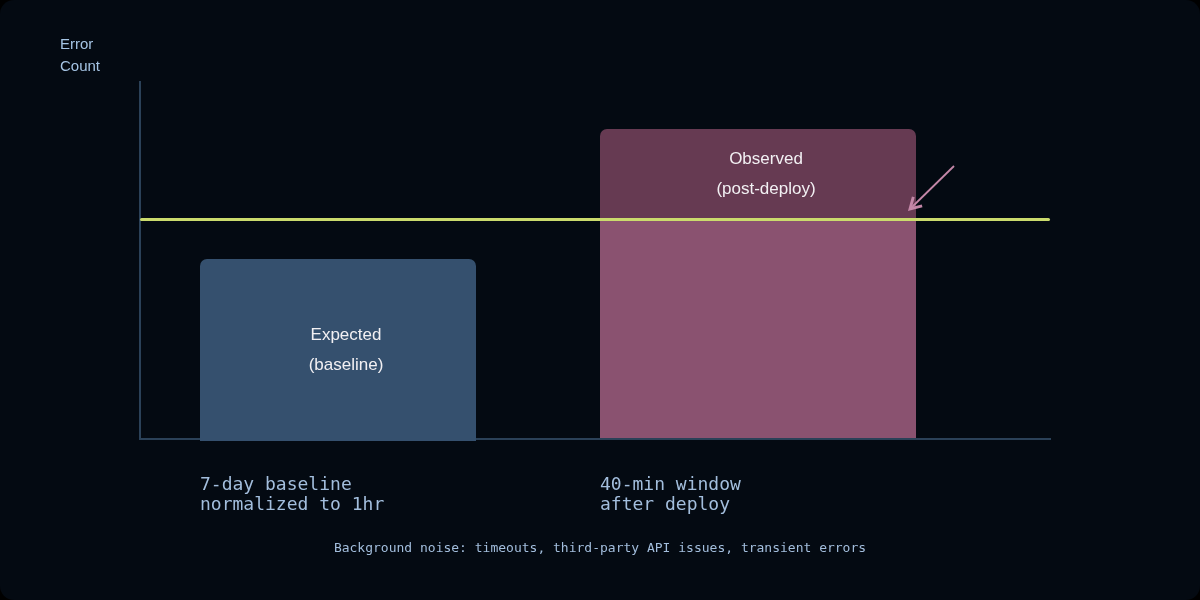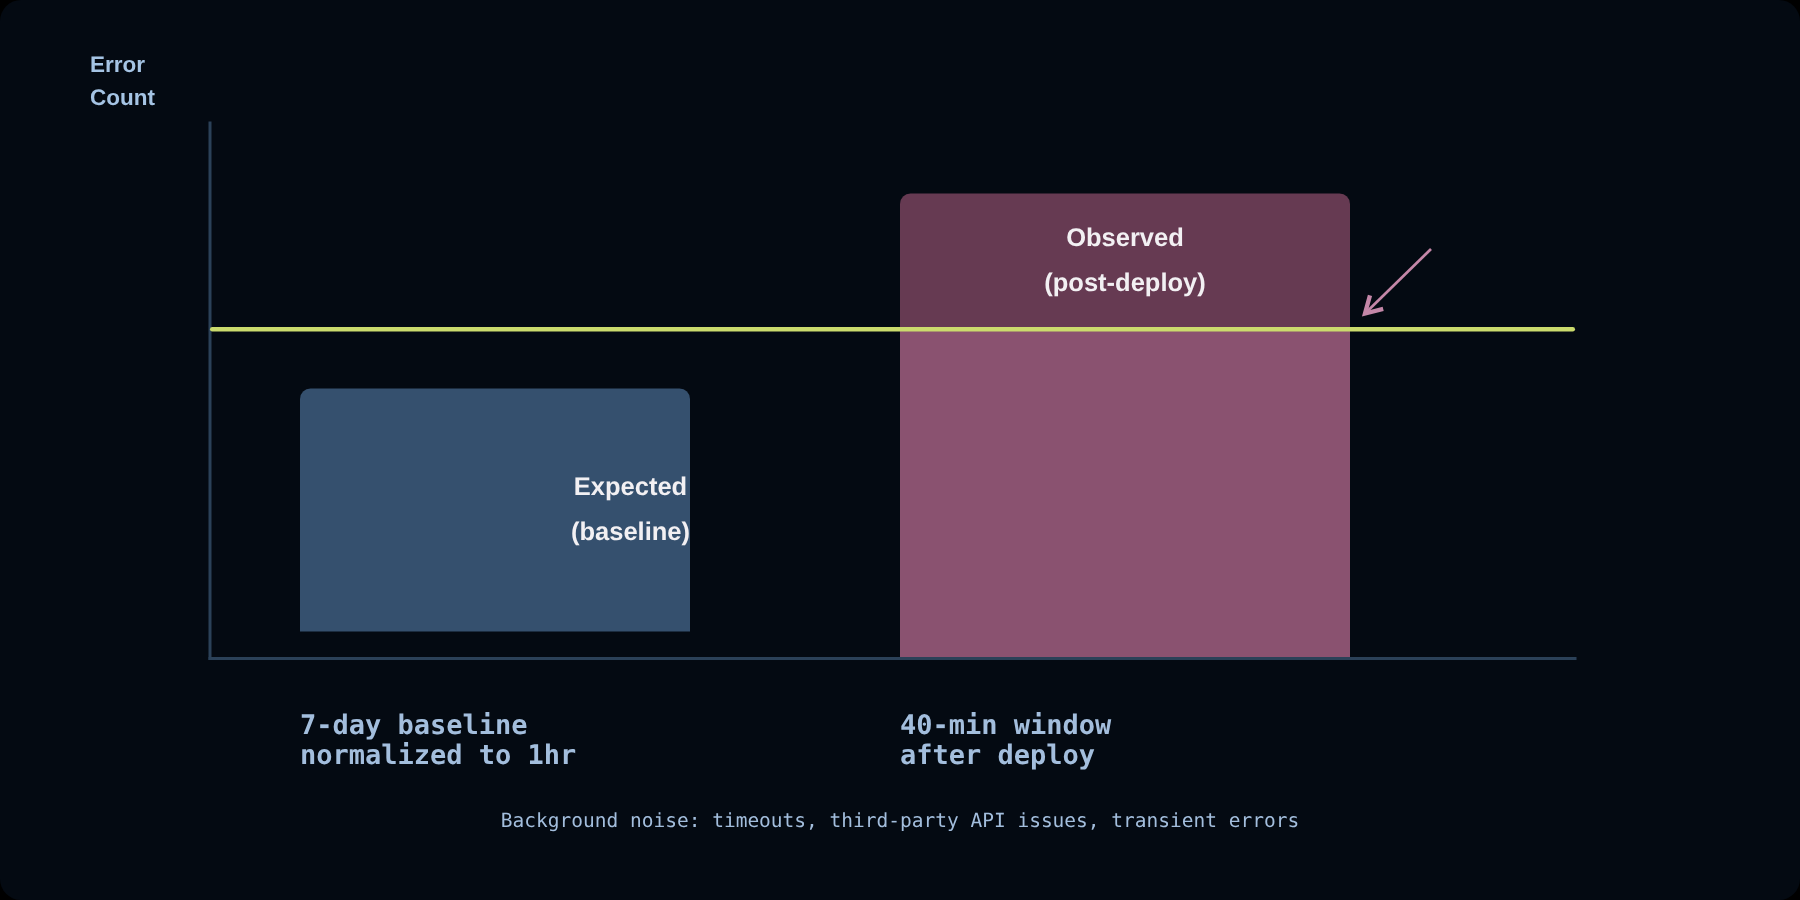--- a/index.html
+++ b/index.html
@@ -9,21 +9,21 @@
     font-family: "Liberation Sans", sans-serif;
   }
   .card {
     position: relative;
     width: 1200px;
     height: 600px;
     background: var(--card-background, #040a12);
     border-radius: 14px;
     overflow: hidden;
   }
-  .preline { white-space: pre-line; font-weight: bold; }
+  .preline { white-space: pre-line; }
 
   .y-axis-title {
     position: absolute;
     left: 60px;
     top: 33px;
     font-size: 15px;
     line-height: 22px;
     color: var(--axis-text, #a5c4e4);
   }
 
@@ -47,20 +47,21 @@
   .bar {
     position: absolute;
     display: flex;
     align-items: center;
     justify-content: center;
     text-align: center;
     color: var(--bar-label-text, #f2f0f3);
     font-size: 17px;
     line-height: 30px;
     z-index: 2;
+    padding-left: 16px;
   }
   .bar-expected {
     left: 200px;
     width: 260px;
     background: var(--expected-bar, #35506e);
     border-radius: 7px 7px 0 0;
   }
   .bar-observed-above {
     left: 600px;
     width: 300px;
@@ -126,21 +127,21 @@
 <body>
 
 <div class="card">
 
   <div class="y-axis-title preline">Error
 Count</div>
 
   <div class="y-axis-line"></div>
   <div class="x-axis-line"></div>
 
-  <div class="bar bar-expected" style="top: 259px; height: 162px; justify-content: flex-end;">
+  <div class="bar bar-expected" style="top: 259px; height: 182px;">
     <span class="preline">Expected
 (baseline)</span>
   </div>
 
   <div class="bar bar-observed-above" style="top: 129px; height: 90px;">
     <span class="preline">Observed
 (post-deploy)</span>
   </div>
   <div class="bar bar-observed-below" style="top: 219px; height: 219px;"></div>
 

